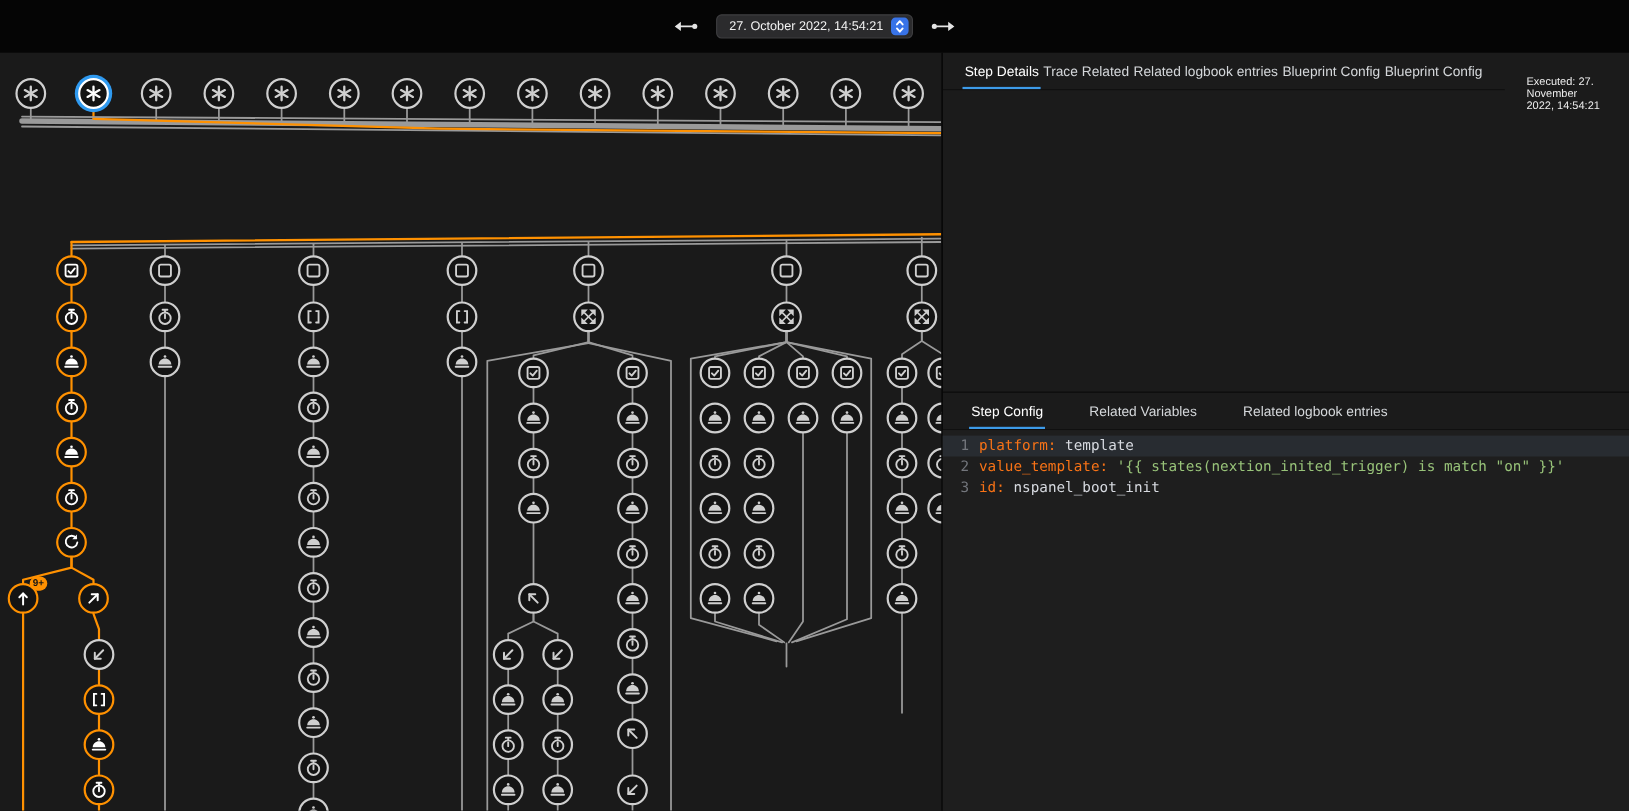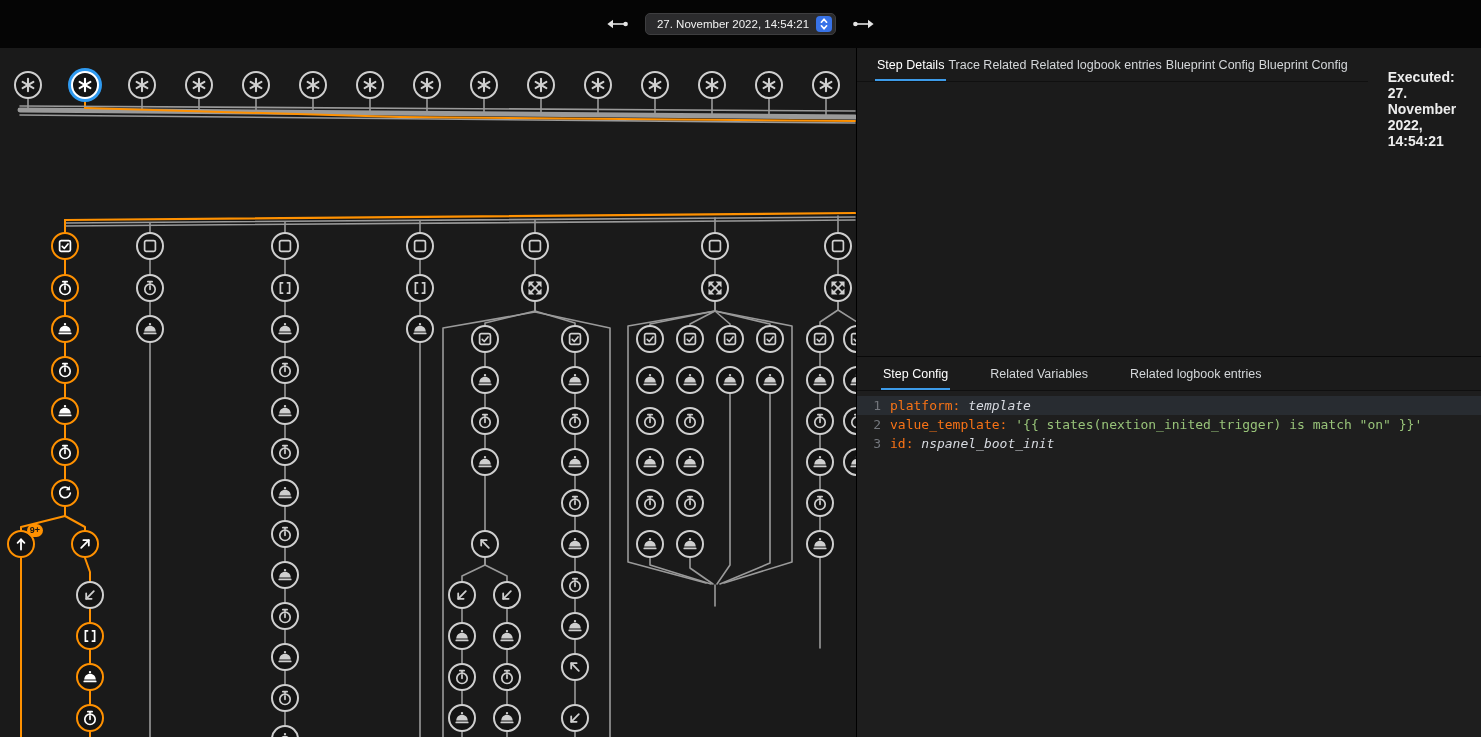--- a/index.html
+++ b/index.html
@@ -31,45 +31,45 @@
          border-left:1px solid #000;display:flex;flex-direction:column;box-sizing:border-box;}
   .top-section{height:308px;flex:none;display:flex;}
   .tabs-top{display:flex;justify-content:space-between;padding:0 18px;height:33px;flex:none;
             align-items:stretch;border-bottom:1px solid #101010;}
   .tabs-sub{display:flex;gap:38px;padding:0 24px;height:33px;flex:none;align-items:stretch;
             border-bottom:1px solid #101010;}
   .tab{display:flex;align-items:center;font-size:12.5px;color:#d4d7da;position:relative;
        cursor:pointer;padding:0 2px;white-space:nowrap;}
   .tab.active{color:#ffffff;}
   .tab.active::after{content:"";position:absolute;left:0;right:0;bottom:0;height:2px;background:#3d9be9;}
-  .executed{padding:21px 20px;font-size:14px;color:#ededed;font-weight:bold;}
+  .executed{padding:21px 20px;font-size:10px;color:#ededed;}
   .sub-section{flex:1;display:flex;flex-direction:column;border-top:1px solid #090909;}
   .code{flex:1;background:#1e1e1e;font-family:"DejaVu Sans Mono","Liberation Mono",monospace;
         font-size:13px;padding-top:5px;}
   .code-line{display:flex;height:19px;line-height:19px;white-space:pre;}
   .code-line.hl{background:#282c31;}
   .gutter{width:24px;flex:none;text-align:right;padding-right:9px;color:#73767c;}
   .tok-key{color:#f97316;}
-  .tok-plain{color:#d7dae0;font-style:italic;}
+  .tok-plain{color:#d7dae0;}
   .tok-string{color:#98c379;}
 </style>
 </head>
 <body>
 
 <div class="topbar">
   <span class="nav-arrow">
     <svg viewBox="0 0 24 14">
       <line x1="4" y1="7" x2="19" y2="7" stroke="currentColor" stroke-width="1.6"></line>
       <path d="M8,2.8 L2.4,7 L8,11.2 Z" fill="currentColor"></path>
       <circle cx="20.6" cy="7" r="2.3" fill="currentColor"></circle>
     </svg>
   </span>
 
   <div class="date-select">
-    <span class="value">27. November 2022, 14:54:21</span>
+    <span class="value">27. October 2022, 14:54:21</span>
     <span class="stepper">
       <svg viewBox="0 0 10 16" width="10" height="16" fill="none" stroke="#ffffff" stroke-width="1.7" stroke-linecap="round" stroke-linejoin="round">
         <polyline points="2.4,6.2 5,3.2 7.6,6.2"></polyline>
         <polyline points="2.4,9.8 5,12.8 7.6,9.8"></polyline>
       </svg>
     </span>
   </div>
 
   <span class="nav-arrow">
     <svg viewBox="0 0 24 14">

